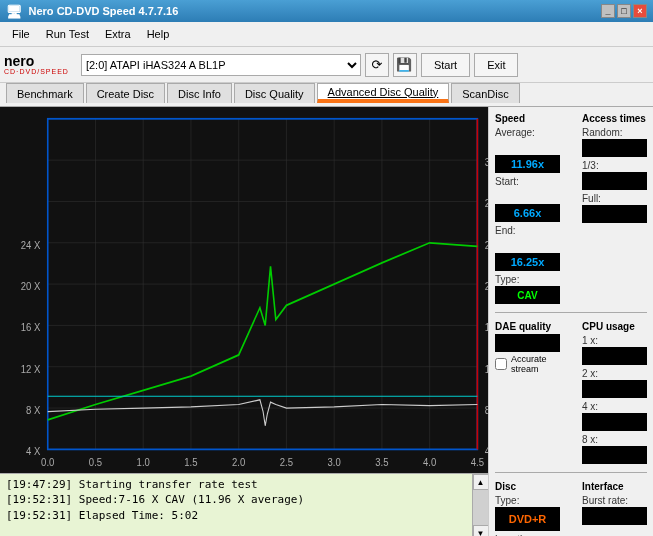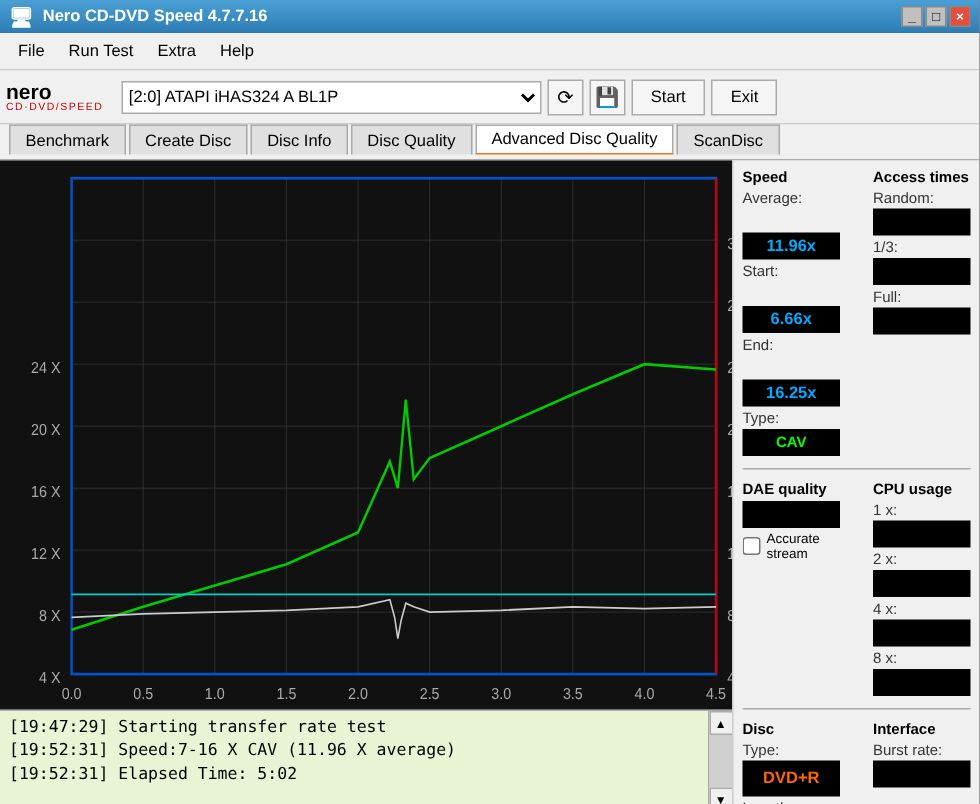--- a/index.html
+++ b/index.html
@@ -126,23 +126,24 @@
       border: 1px solid #aaa;
       border-bottom: none;
       background: #e0e0e0;
       margin-right: 2px;
       height: 20px;
       display: flex;
       align-items: center;
     }
     .tab.active {
       background: #fff;
-      border-bottom: 1px solid #f97316;
+      border-bottom: 4px solid #f97316;
       margin-bottom: -1px;
       z-index: 1;
+      text-decoration: underline;
     }
 
     
     .main-content {
       display: flex;
       height: calc(536px - 22px - 20px - 36px - 24px);
     }
 
     
     .chart-area {

